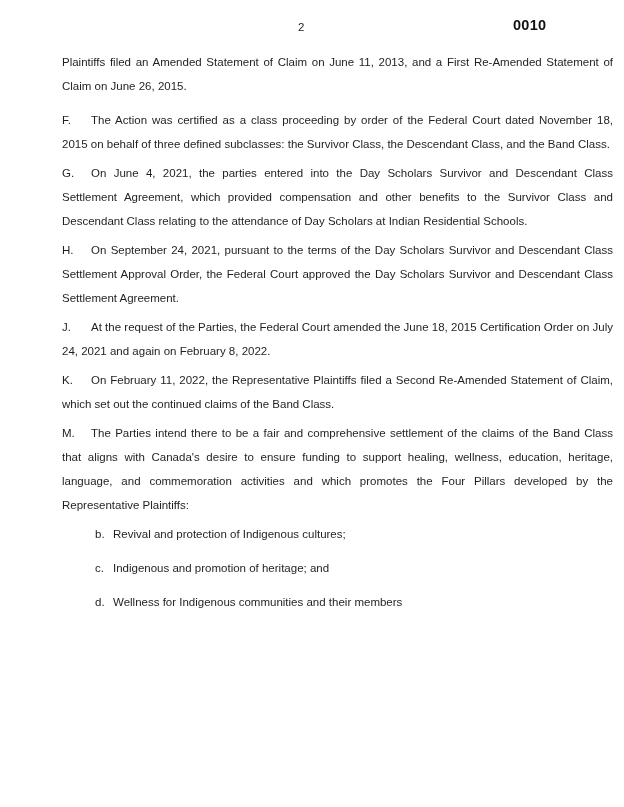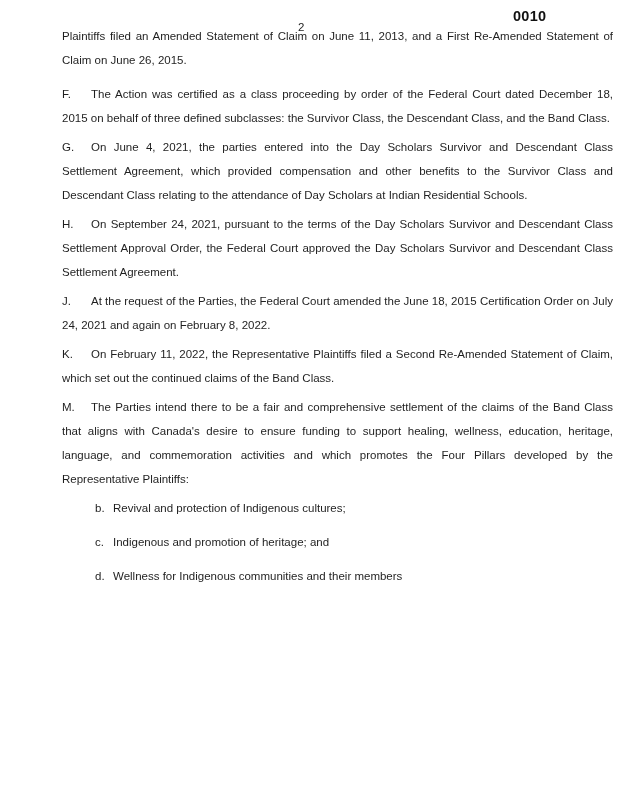--- a/index.html
+++ b/index.html
@@ -15,31 +15,31 @@
   .page-num {
     position: absolute;
     left: 298px;
     top: 20px;
     font-size: 11.5px;
     line-height: 14px;
   }
   .stamp {
     position: absolute;
     left: 513px;
-    top: 8px;
+    top: 17px;
     font-size: 14.5px;
     font-weight: bold;
     letter-spacing: 0.3px;
     line-height: 17px;
     color: #111111;
   }
   .content {
     position: absolute;
     left: 62px;
-    top: 24px;
+    top: 50px;
     width: 551px;
     font-size: 11.5px;
     line-height: 24px;
   }
   .para {
     margin: 0 0 5px 0;
     text-align: justify;
   }
   .para.intro {
     margin-bottom: 10px;
@@ -66,21 +66,21 @@
 
 <div class="page">
 
   <span class="page-num">2</span>
   <span class="stamp">0010</span>
 
   <div class="content">
 
     <p class="para intro">Plaintiffs filed an Amended Statement of Claim on June 11, 2013, and a First Re-Amended Statement of Claim on June 26, 2015.</p>
 
-    <p class="para"><span class="plabel">F.</span><span>The Action was certified as a class proceeding by order of the Federal Court dated December 18, 2015 on behalf of three defined subclasses: the Survivor Class, the Descendant Class, and the Band Class.</span></p>
+    <p class="para"><span class="plabel">F.</span><span>The Action was certified as a class proceeding by order of the Federal Court dated November 18, 2015 on behalf of three defined subclasses: the Survivor Class, the Descendant Class, and the Band Class.</span></p>
 
     <p class="para"><span class="plabel">G.</span><span>On June 4, 2021, the parties entered into the Day Scholars Survivor and Descendant Class Settlement Agreement, which provided compensation and other benefits to the Survivor Class and Descendant Class relating to the attendance of Day Scholars at Indian Residential Schools.</span></p>
 
     <p class="para"><span class="plabel">H.</span><span>On September 24, 2021, pursuant to the terms of the Day Scholars Survivor and Descendant Class Settlement Approval Order, the Federal Court approved the Day Scholars Survivor and Descendant Class Settlement Agreement.</span></p>
 
 
     <p class="para"><span class="plabel">J.</span><span>At the request of the Parties, the Federal Court amended the June 18, 2015 Certification Order on July 24, 2021 and again on February 8, 2022.</span></p>
 
     <p class="para"><span class="plabel">K.</span><span>On February 11, 2022, the Representative Plaintiffs filed a Second Re-Amended Statement of Claim, which set out the continued claims of the Band Class.</span></p>
 

